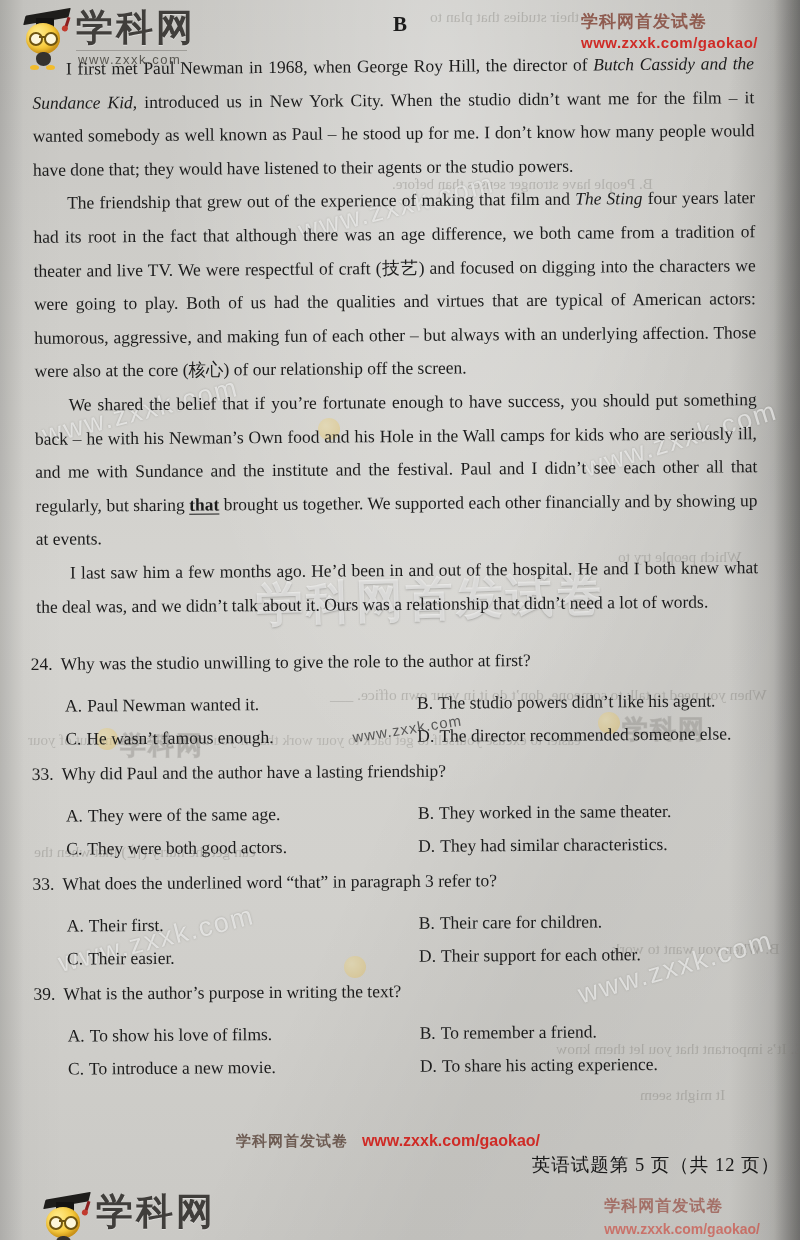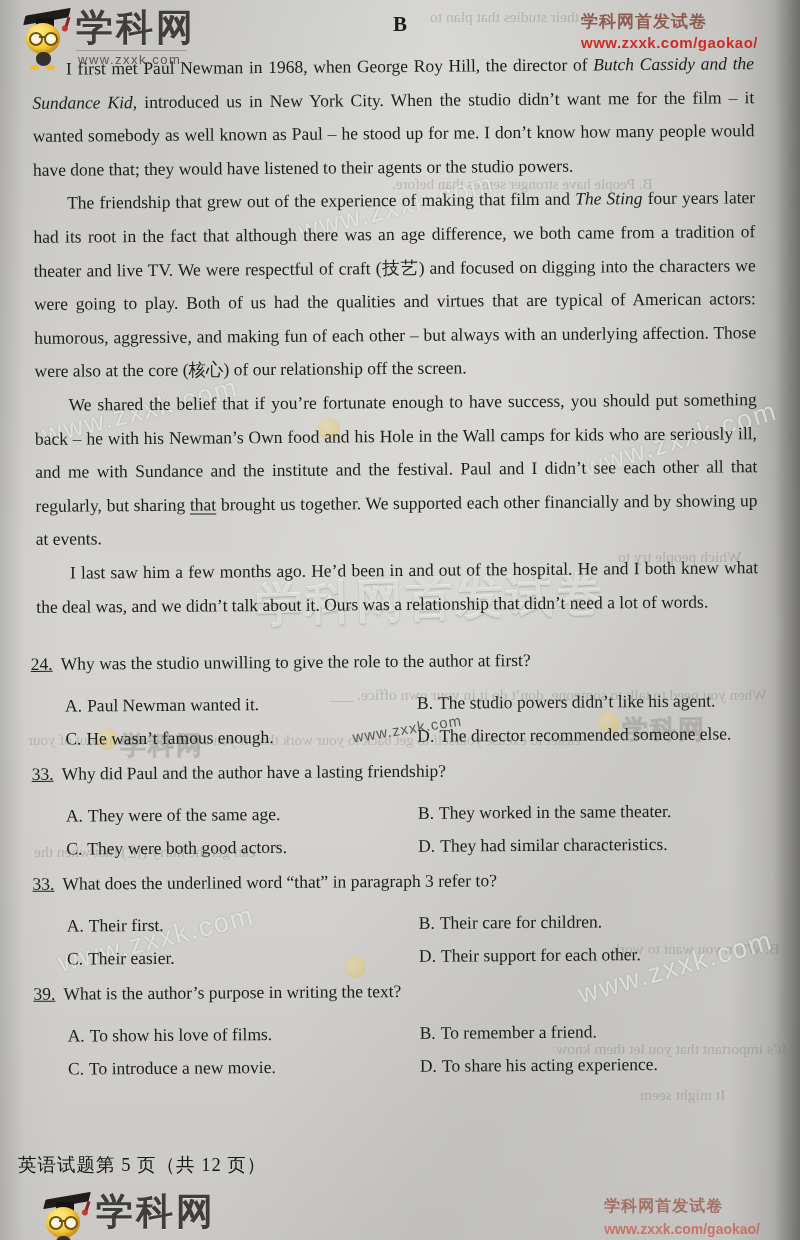--- a/index.html
+++ b/index.html
@@ -33,35 +33,35 @@
   .logo-txt{margin-left:4px;}
   .logo-name{font-family:"Liberation Sans",sans-serif;font-weight:bold;font-size:37px;line-height:40px;color:#403e3b;letter-spacing:3px;text-shadow:0 1px 0 rgba(255,255,255,.35);}
   .logo-url{font-family:"Liberation Sans",sans-serif;font-size:13px;color:#595751;letter-spacing:1.5px;margin-top:2px;border-top:1px solid rgba(80,78,72,.35);display:inline-block;padding:1px 6px 0 2px;}
   .section-label{position:absolute;left:0;right:0;top:12px;text-align:center;font-size:21px;font-weight:bold;}
   .hdr-mark{position:absolute;right:42px;top:10px;text-align:left;font-family:"Liberation Sans",sans-serif;}
   .hdr-mark .t{font-size:17px;font-weight:bold;color:#8f5c50;letter-spacing:1px;}
   .hdr-mark .u{font-size:15px;font-weight:bold;color:#cf2b26;letter-spacing:.5px;margin-top:1px;}
   
   #content{position:absolute;left:36px;top:50px;width:722px;transform:rotate(-0.45deg);}
   .para{margin:0;text-indent:34px;text-align:justify;font-size:17.5px;line-height:33.6px;}
-  .para i{font-style:italic;} .para u{text-underline-offset:3px;}
+  .para i{font-style:italic;} .para u{text-underline-offset:3px;font-weight:bold;}
   #questions{margin-top:24px;font-size:17.5px;}
   .question{margin:0 0 3px 0;}
   .stem{line-height:33px;margin:0 0 9px 0;}
-  .qnum{display:inline-block;min-width:30px;margin-left:-6px;text-decoration:underline;}
+  .qnum{display:inline-block;min-width:30px;margin-left:-6px;}
   .opt-row{display:flex;line-height:32.5px;}
   .opt{flex:0 0 auto;}
   .opt.left{width:352px;padding-left:28px;}
   .opt.right{flex:1 1 auto;}
   .olabel{margin-right:5px;}
   
   .foot-mark{position:absolute;left:0;right:24px;top:1132px;text-align:center;font-family:"Liberation Sans",sans-serif;}
   .foot-mark .t{font-size:15px;font-weight:bold;color:#6e5c53;letter-spacing:1px;margin-right:14px;}
   .foot-mark .u{font-size:16px;font-weight:bold;color:#cf2b26;}
-  .page-num{position:absolute;left:18px;right:20px;top:1152px;text-align:left;font-size:18.5px;letter-spacing:1px;color:#171717;}
+  .page-num{position:absolute;left:18px;right:20px;top:1152px;text-align:right;font-size:18.5px;letter-spacing:1px;color:#171717;}
   .corner-mark{position:absolute;right:40px;top:1196px;text-align:left;font-family:"Liberation Sans",sans-serif;}
   .corner-mark .t{font-size:16px;font-weight:bold;color:rgba(158,98,88,.85);letter-spacing:1px;}
   .corner-mark .u{font-size:14px;font-weight:bold;color:rgba(205,60,48,.6);margin-top:4px;}
   
   .wm{position:absolute;font-family:"Liberation Sans",sans-serif;white-space:nowrap;pointer-events:none;}
   .wm-diag{font-size:27px;letter-spacing:2px;color:rgba(255,255,255,.62);text-shadow:0 0 2px rgba(110,110,105,.45);transform:rotate(-14deg);}
   .wm-a{left:296px;top:192px;}
   .wm-b{left:40px;top:396px;}
   .wm-c{left:580px;top:424px;transform:rotate(-17deg);}
   .wm-e{left:56px;top:924px;}
@@ -215,20 +215,23 @@
         </div>
         <div class="opt-row">
           <div class="opt left"><span class="olabel">C.</span><span>To introduce a new movie.</span></div>
           <div class="opt right"><span class="olabel">D.</span><span>To share his acting experience.</span></div>
         </div>
       </div>
 
     </div>
   </div>
 
+  <div class="foot-mark">
+    <span class="t">学科网首发试卷</span><span class="u">www.zxxk.com/gaokao/</span>
+  </div>
 
   <div class="page-num">英语试题第 5 页（共 12 页）</div>
 
   <div class="logo logo-bottom">
     <div class="mascot">
       <div class="cap-board"></div>
         <div class="cap-crown"></div>
         <div class="tassel"></div>
       <div class="head">
           <div class="glass gl"></div>

